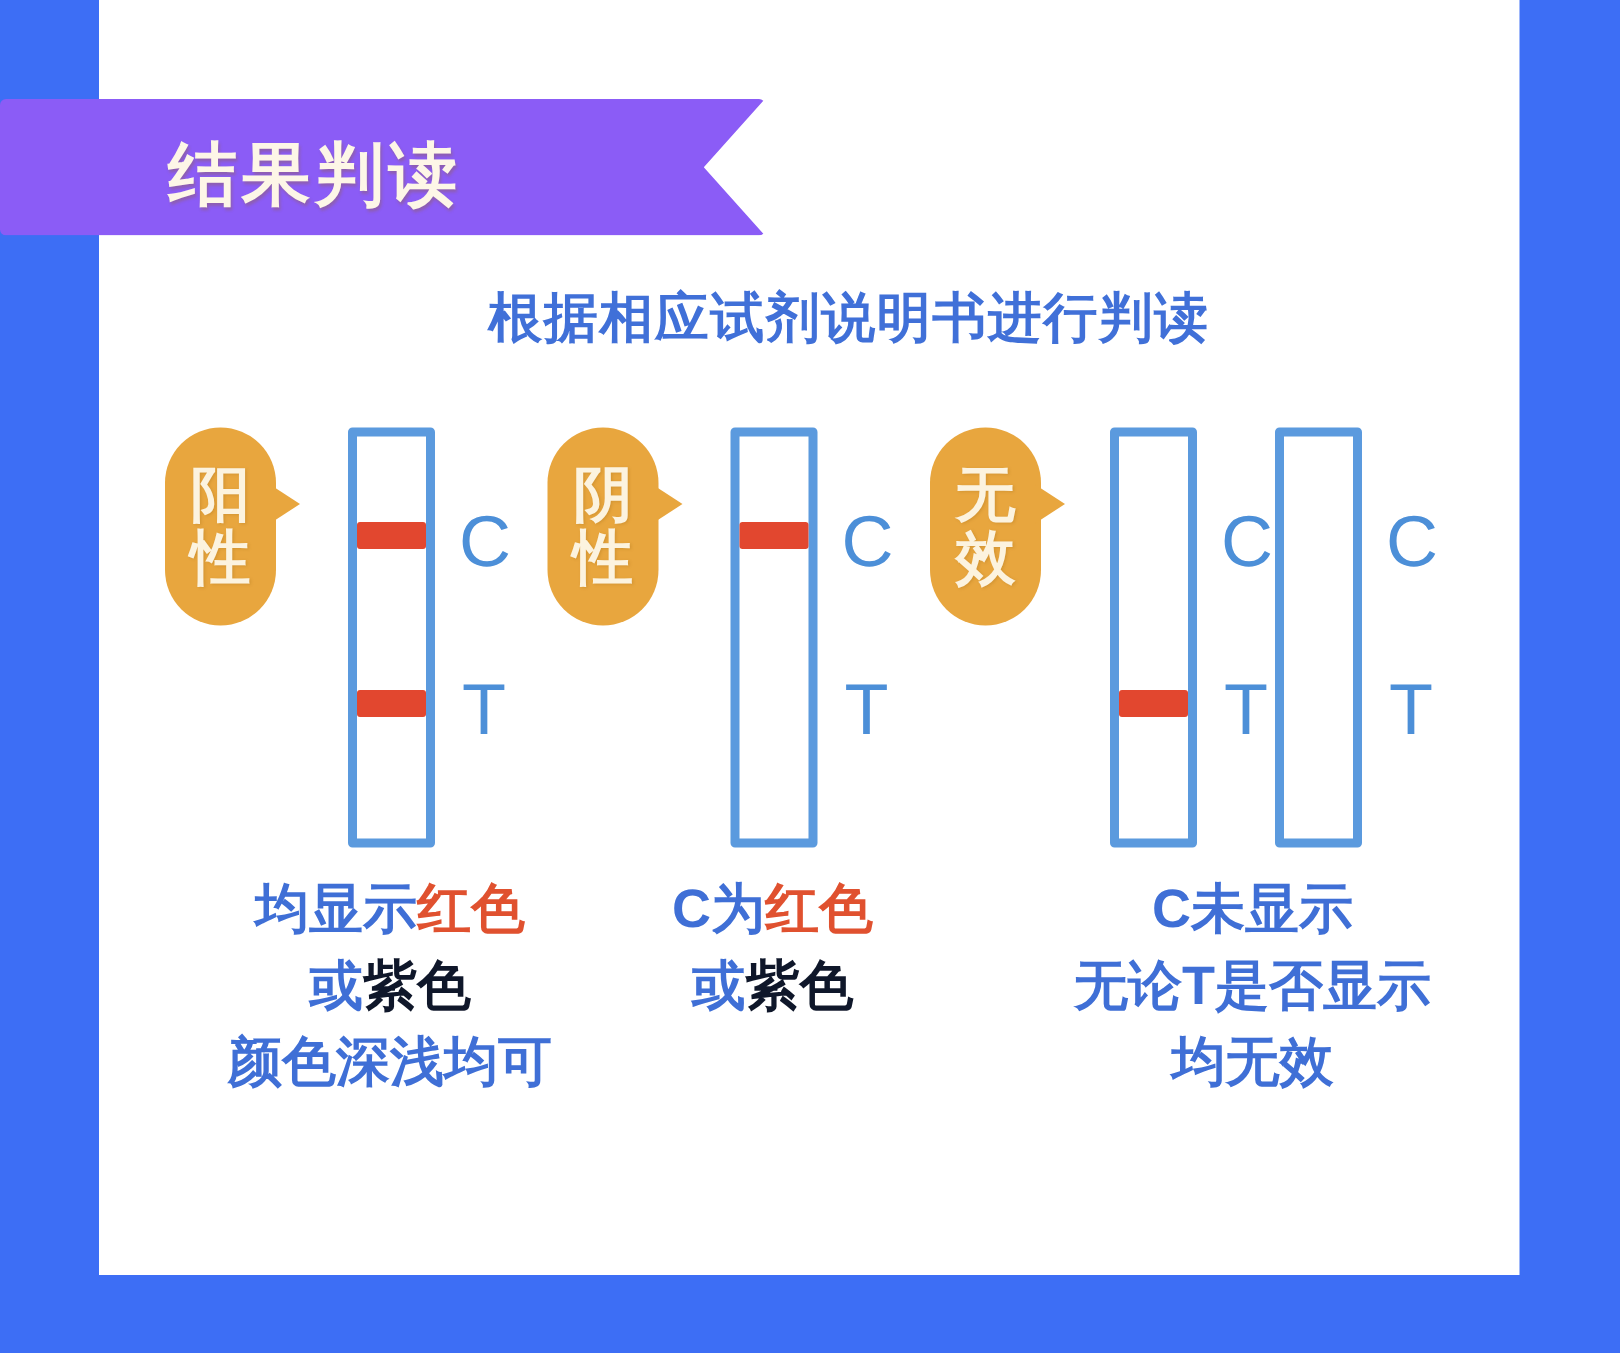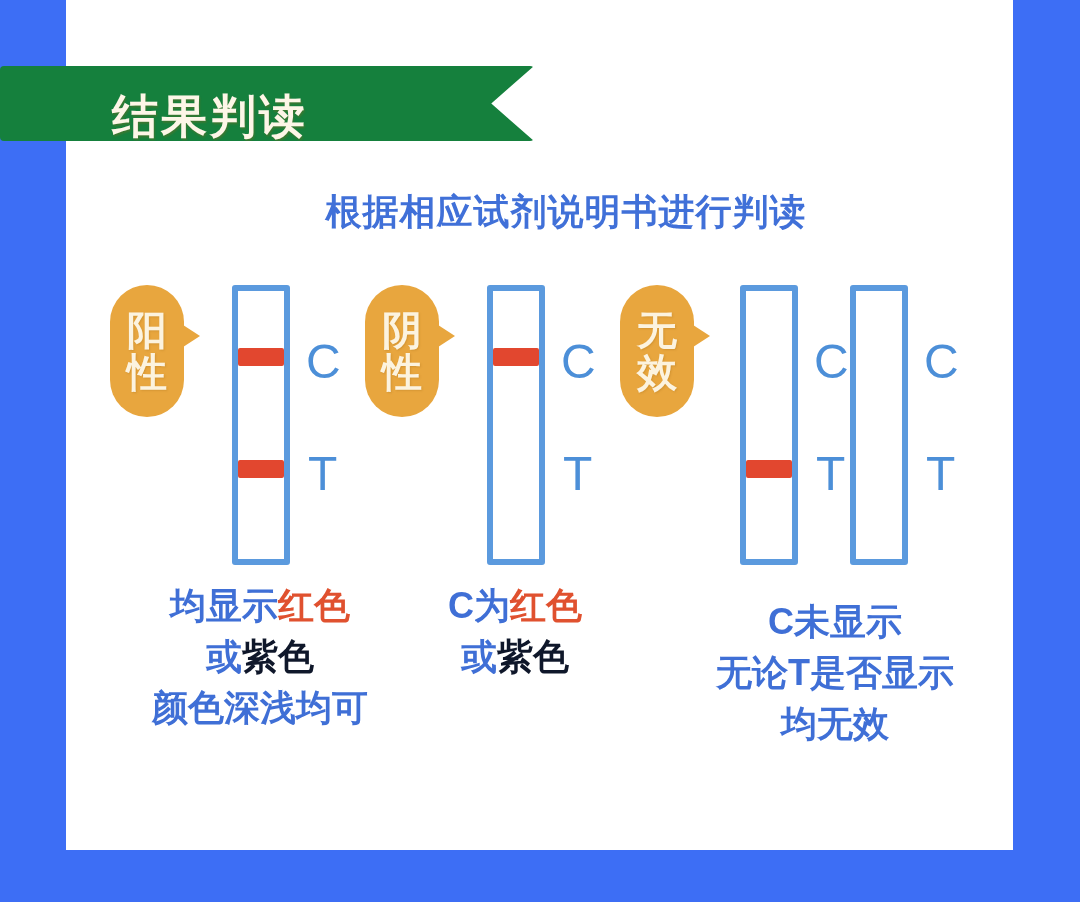--- a/index.html
+++ b/index.html
@@ -31,27 +31,26 @@
     height: 850px;
     background: #ffffff;
   }
 
   
   #banner {
     position: absolute;
     left: 0px;
     top: 66px;
     width: 510px;
-    height: 75px;
-    background: #15803d;
+    height: 91px;
+    background: #8b5cf6;
     border-radius: 4px;
     -webkit-clip-path: polygon(0 0, 100% 0, 100% 0, 93% 0, 93% 0,
                                100% 0, 100% 0, 100% 100%, 93% 100%, 78% 50%, 93% 0);
     clip-path: polygon(0% 0%, 100% 0%, 92% 50%, 100% 100%, 0% 100%);
-    padding-left: 24px;
   }
   #banner-title {
     position: absolute;
     left: 0;
     top: 0;
     width: 420px;
     height: 101px;
     display: flex;
     align-items: center;
     justify-content: center;
@@ -233,21 +232,21 @@
       <span class="band t"></span>
     </div>
     <span class="ct-label c" style="left:194px; top:68px;">C</span>
     <span class="ct-label t" style="left:196px; top:180px;">T</span>
 
     <div class="strip" style="left:230px; top:15px;"></div>
     <span class="ct-label c" style="left:304px; top:68px;">C</span>
     <span class="ct-label t" style="left:306px; top:180px;">T</span>
   </div>
 
-  <div class="caption" style="left:645px; width:380px;margin-top:16px;">
+  <div class="caption" style="left:645px; width:380px;">
     <span class="ln">
       <span class="blue">C未显示</span>
     </span>
     <span class="ln">
       <span class="blue">无论T是否显示</span>
     </span>
     <span class="ln">
       <span class="blue">均无效</span>
     </span>
   </div>

